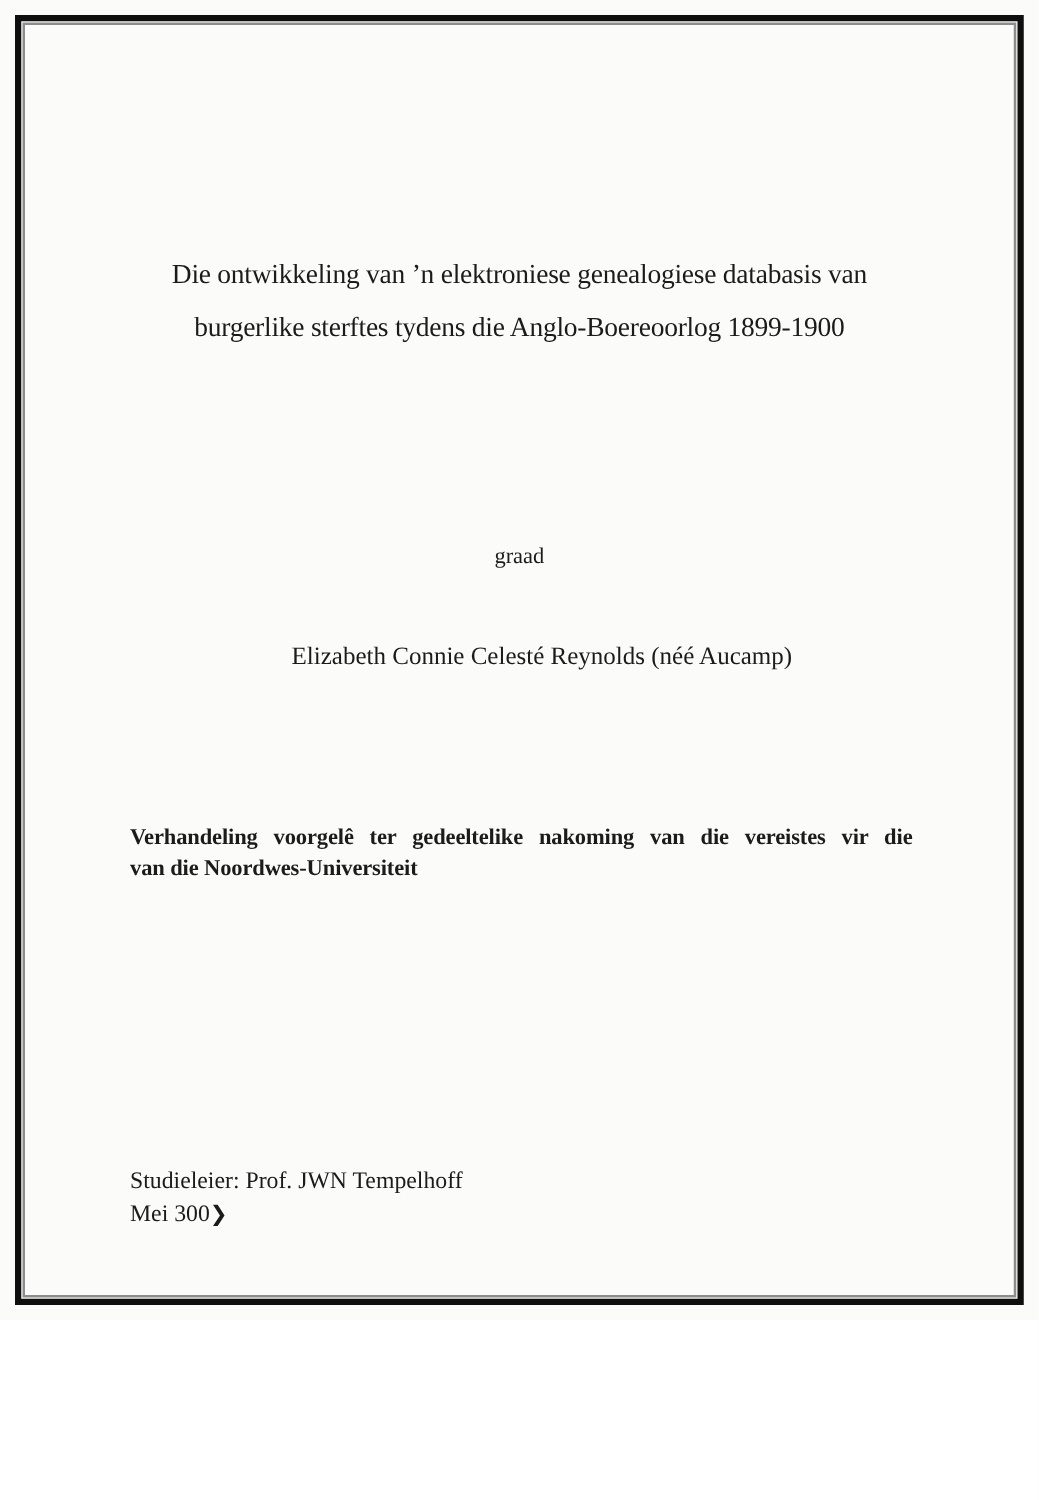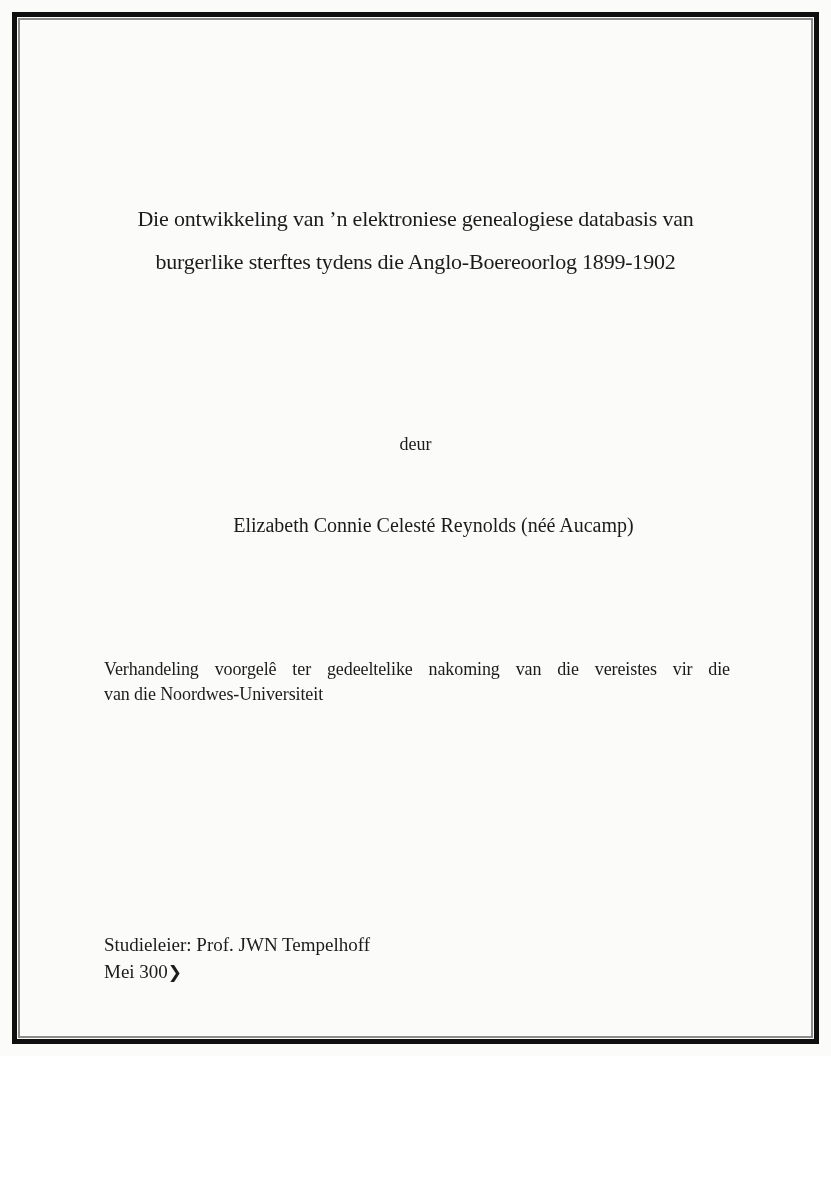--- a/index.html
+++ b/index.html
@@ -38,20 +38,21 @@
   }
   .author {
     position: absolute; top: 510px; left: 0; right: 0;
     text-align: center;
     font-size: 20px; line-height: 30px; margin-left: 36px;
   }
   .statement {
     position: absolute; top: 657px; left: 104px; width: 626px;
     font-size: 18px; line-height: 25px;
     letter-spacing: -0.1px;
+    font-weight: bold;
   }
   .statement .justified {
     text-align: justify;
     text-align-last: justify;
   }
   .statement .italic { font-style: italic; }
   .supervisor-block {
     position: absolute; top: 884px; left: 104px;
     font-size: 19px; line-height: 27px; margin-top: 47px;
   }
@@ -80,24 +81,24 @@
 </head>
 <body>
 
 <div class="page">
 
   <div class="frame-outer"></div>
   <div class="frame-gray"></div>
 
   <div class="thesis-title">
     <div>Die ontwikkeling van ’n elektroniese genealogiese databasis van</div>
-    <div>burgerlike sterftes tydens die Anglo-Boereoorlog 1899-1902</div>
+    <div>burgerlike sterftes tydens die Anglo-Boereoorlog 1899-1900</div>
   </div>
 
-  <div class="byline">deur</div>
+  <div class="byline">graad</div>
 
   <div class="author">Elizabeth Connie Celesté Reynolds (néé Aucamp)</div>
 
   <div class="statement">
     <div class="justified">Verhandeling voorgelê ter gedeeltelike nakoming van die vereistes vir die</div>
     <div>van die Noordwes-Universiteit</div>
   </div>
 
   <div class="supervisor-block">
     <div>Studieleier: Prof. JWN Tempelhoff</div>

